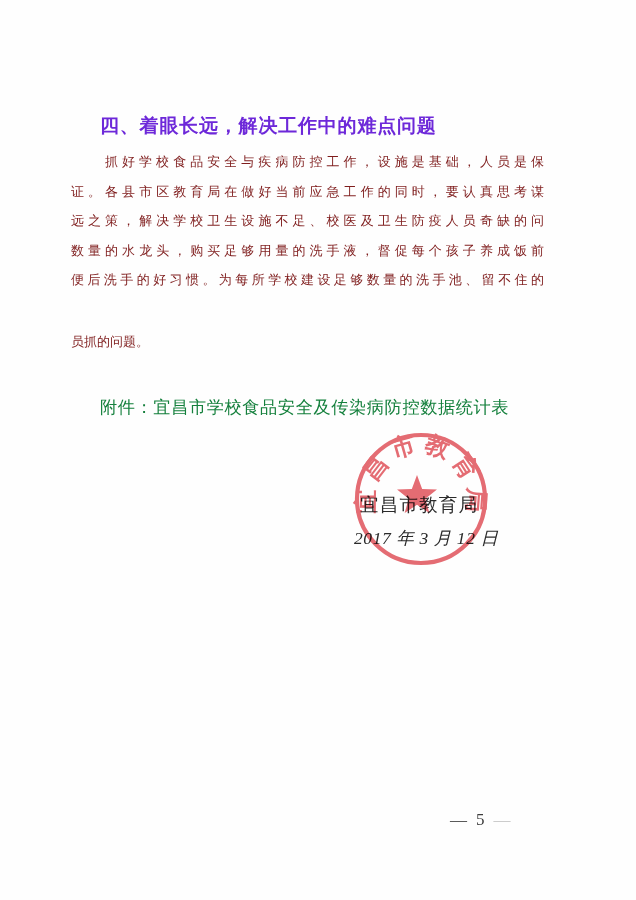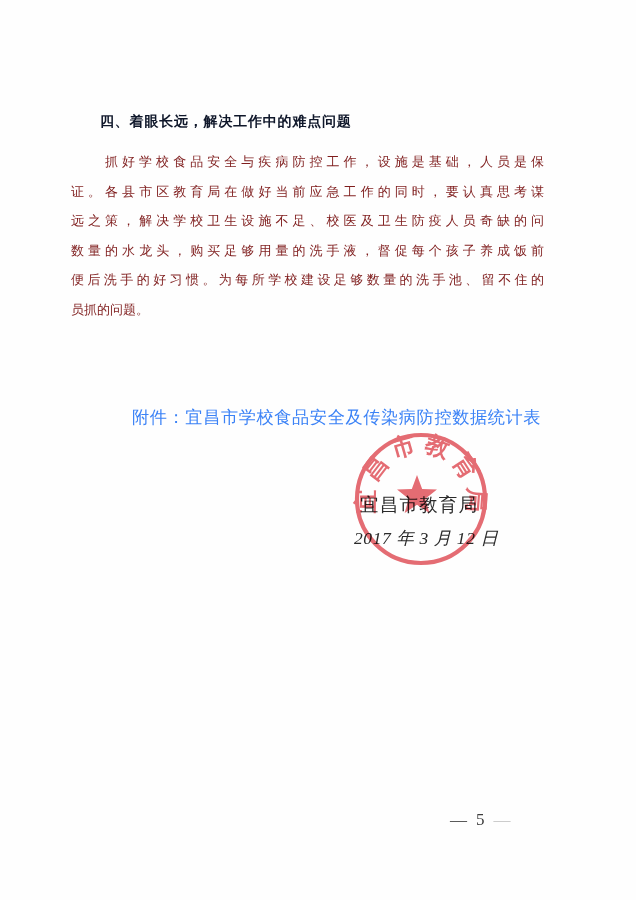--- a/index.html
+++ b/index.html
@@ -12,23 +12,23 @@
     overflow: hidden;
     font-family: "Liberation Serif", "DejaVu Serif", serif;
     color: #383838;
   }
   .heading {
     position: absolute;
     left: 100px;
     top: 113px;
     font-family: Liberation Mono, monospace;
     font-weight: bold;
-    font-size: 14px;
+    font-size: 19px;
     letter-spacing: 0.8px;
-    color: #0f172a;
+    color: #6d28d9;
     white-space: nowrap;
   }
   .para {
     position: absolute;
     left: 71px;
     top: 147px;
     width: 473px;
     font-size: 13px;
     line-height: 29.6px;
     color: #7f1d1d;
@@ -39,30 +39,30 @@
     text-justify: inter-character;
     height: 29.6px;
     overflow: hidden;
     white-space: nowrap;
   }
   .jline.indent { text-indent: 34px; }
   .lastline {
     text-align: left;
     height: 29.6px;
     white-space: nowrap;
+    margin-top: 32px;
   }
   .attachment {
     position: absolute;
     left: 100px;
-    top: 405px;
+    top: 395px;
     font-size: 17.2px;
     letter-spacing: 0.6px;
-    color: #3b82f6;
+    color: #15803d;
     white-space: nowrap;
-    margin-left: 32px;
   }
   .seal-issuer {
     position: absolute;
     left: 360px;
     top: 492px;
     font-size: 18.5px;
     letter-spacing: 1.2px;
     color: #2a2a2a;
     white-space: nowrap;
   }

